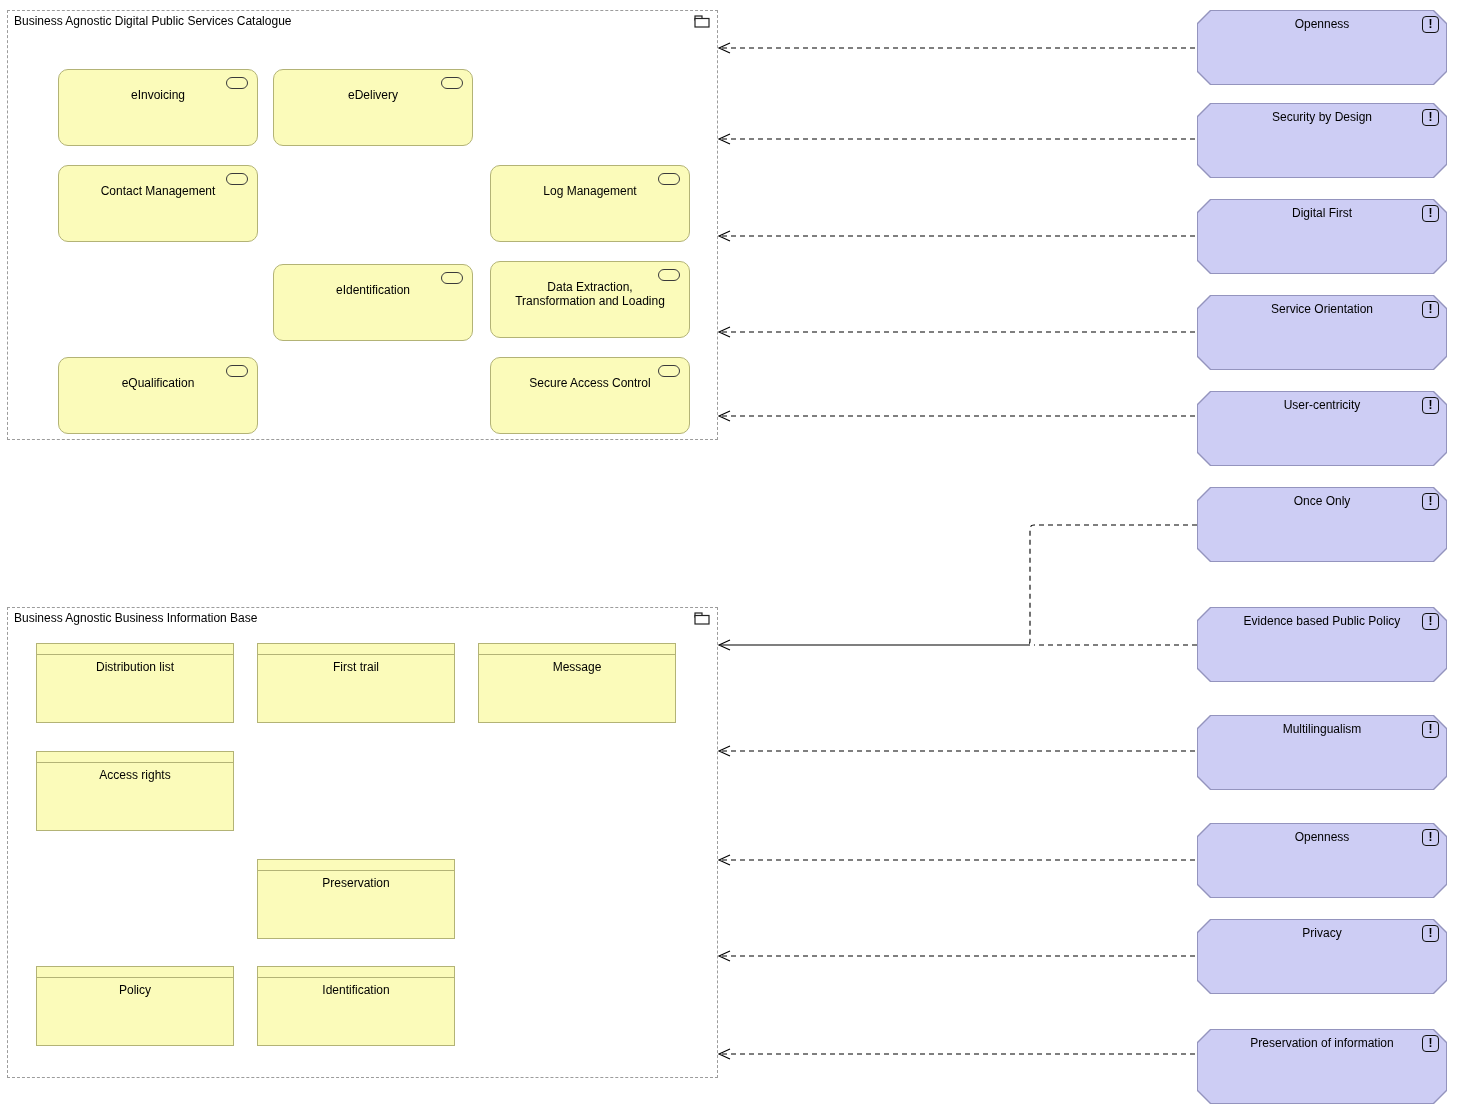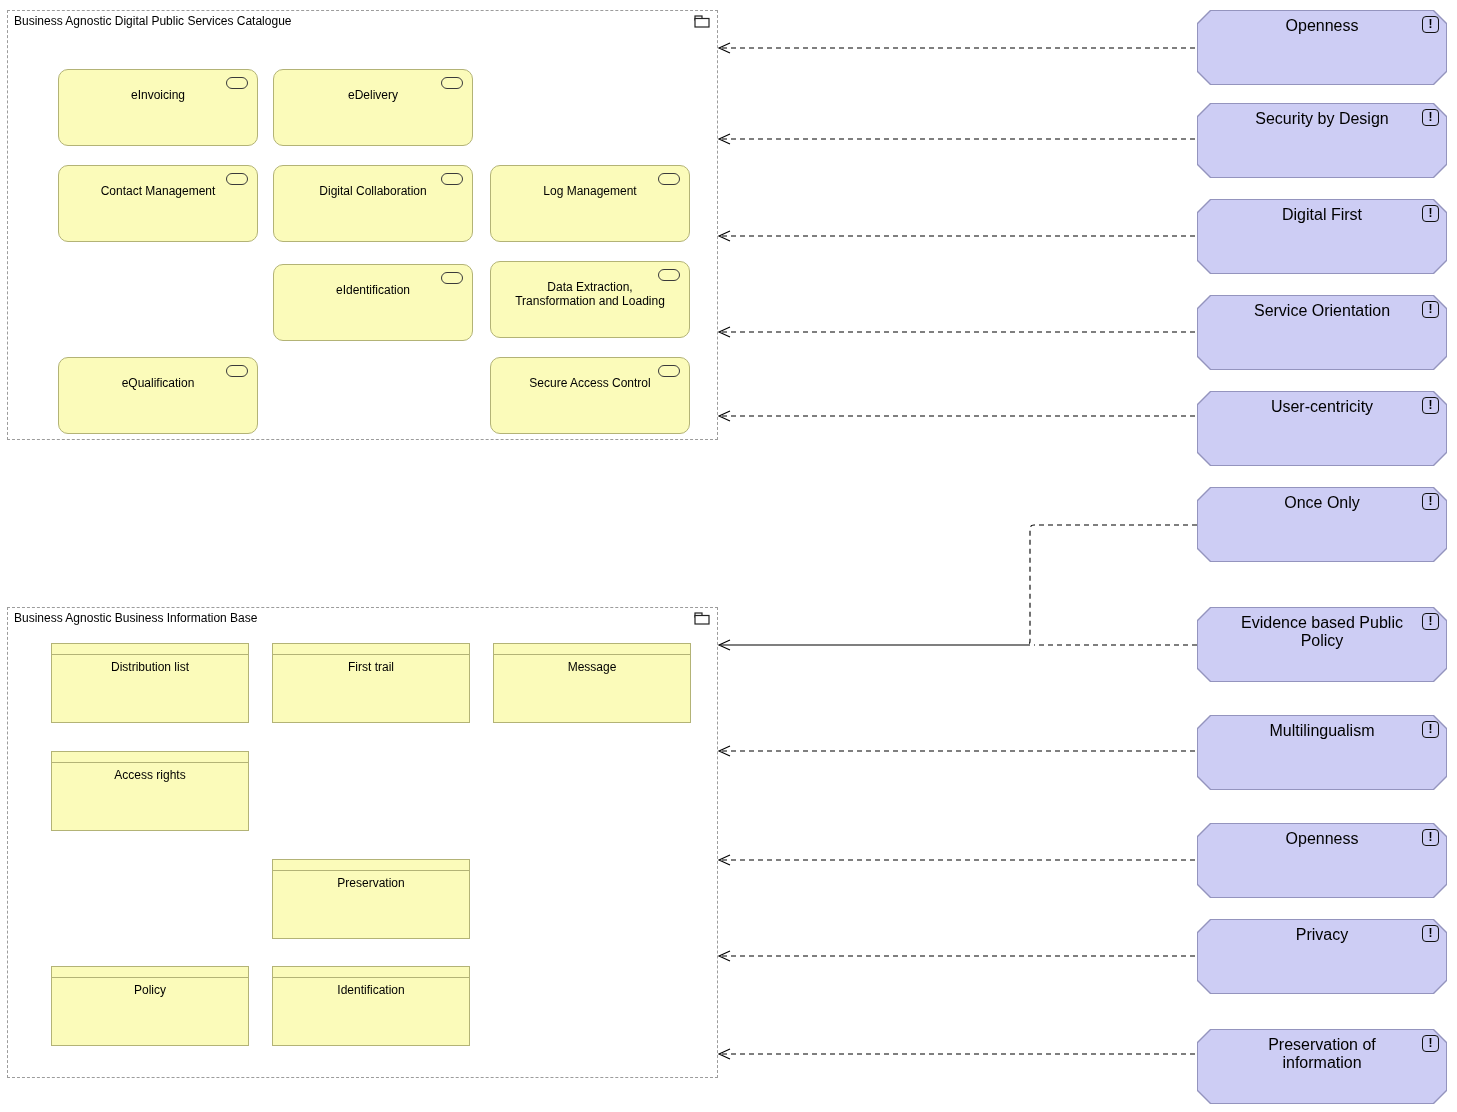--- a/index.html
+++ b/index.html
@@ -16,31 +16,31 @@
   .folder-icon{position:absolute;right:7px;top:4px;width:16px;height:13px;}
 
   .svc{position:absolute;width:200px;height:77px;background:var(--service-fill);
        border:1px solid var(--service-border);border-radius:10px;}
   .svc-label{position:absolute;left:0;right:0;top:6px;text-align:center;font-size:12px;
        line-height:14px;padding:0 16px;margin-top:12px;}
   .oval-icon{position:absolute;right:9px;top:7px;width:22px;height:12px;border:1.4px solid #3a3a3a;
        border-radius:7px;background:transparent;}
 
   .obj{position:absolute;width:198px;height:80px;background:var(--service-fill);
-       border:1px solid var(--service-border);margin-left:15px;}
+       border:1px solid var(--service-border);}
   .obj-band{position:absolute;left:0;right:0;top:0;height:11px;border-bottom:1px solid var(--service-border);}
   .obj-label{position:absolute;left:0;right:0;top:16px;text-align:center;font-size:12px;}
 
   .principle{position:absolute;width:250px;height:75px;}
   .pr-outer,.pr-inner{position:absolute;
        clip-path:polygon(13px 0,calc(100% - 13px) 0,100% 13px,100% calc(100% - 13px),
        calc(100% - 13px) 100%,13px 100%,0 calc(100% - 13px),0 13px);}
   .pr-outer{inset:0;background:var(--principle-border);}
   .pr-inner{inset:1px;background:var(--principle-fill);}
-  .pr-label{position:absolute;left:0;right:0;top:7px;text-align:center;font-size:16px;padding:0 30px;}
+  .pr-label{position:absolute;left:0;right:0;top:7px;text-align:center;font-size:12px;padding:0 30px;}
   .bang-icon{position:absolute;right:8px;top:6px;width:17px;height:17px;border:1.5px solid #111;
        border-radius:4px;text-align:center;font-size:12px;font-weight:bold;line-height:15px;}
 
   .connectors{position:absolute;left:0;top:0;pointer-events:none;}
 </style>
 </head>
 <body>
 
 <div class="canvas">
 
@@ -56,24 +56,20 @@
       <span class="oval-icon"></span>
     </div>
     <div class="svc" style="left:265px;top:58px">
       <span class="svc-label">eDelivery</span>
       <span class="oval-icon"></span>
     </div>
     <div class="svc" style="left:50px;top:154px">
       <span class="svc-label">Contact Management</span>
       <span class="oval-icon"></span>
     </div>
-    <div class="svc" style="left:265px;top:154px">
-      <span class="svc-label">Digital Collaboration</span>
-      <span class="oval-icon"></span>
-    </div>
     <div class="svc" style="left:482px;top:154px">
       <span class="svc-label">Log Management</span>
       <span class="oval-icon"></span>
     </div>
     <div class="svc" style="left:265px;top:253px">
       <span class="svc-label">eIdentification</span>
       <span class="oval-icon"></span>
     </div>
     <div class="svc" style="left:482px;top:250px">
       <span class="svc-label" style="padding:0 22px">Data Extraction, Transformation and Loading</span>

